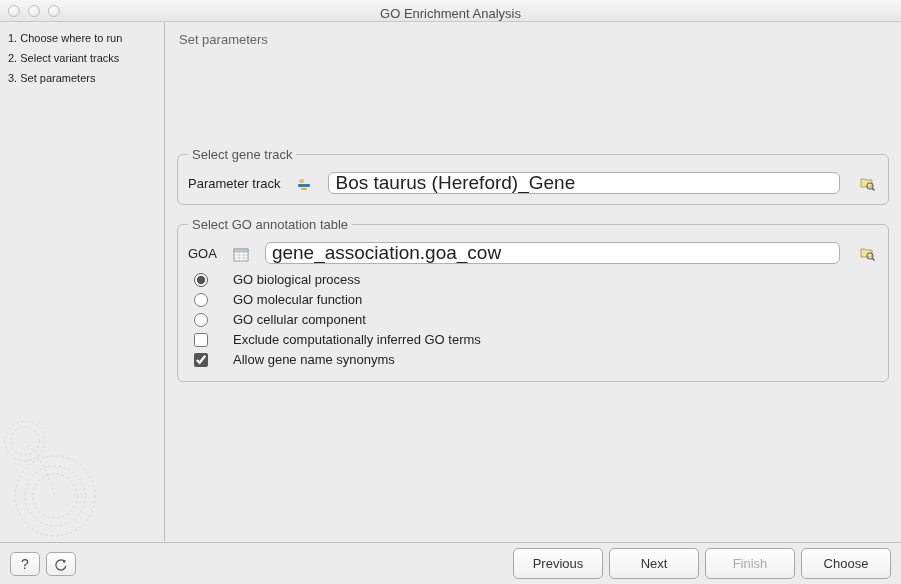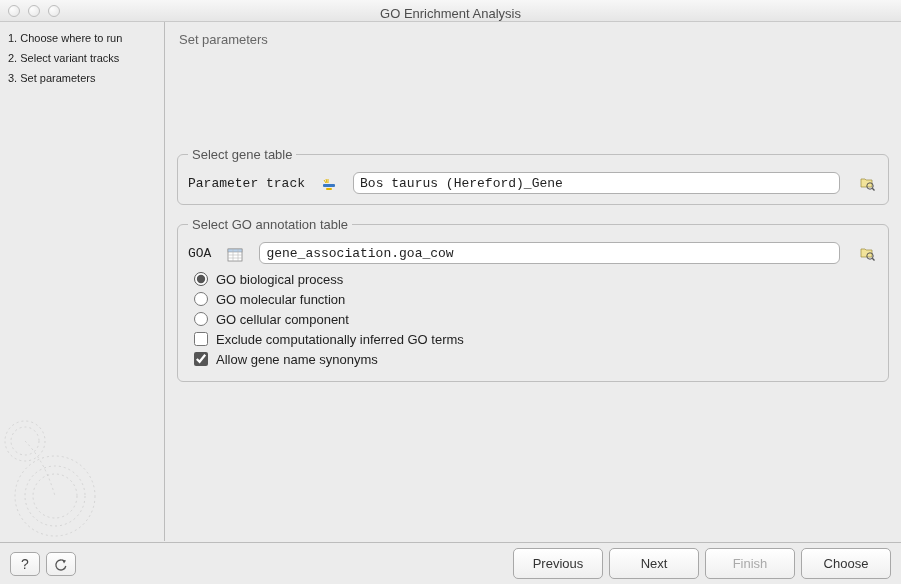--- a/index.html
+++ b/index.html
@@ -75,52 +75,51 @@
     fieldset.group legend {
       padding: 0 4px;
       color: #555;
       font-size: 13px;
     }
     .row {
       display: flex;
       align-items: center;
       gap: 16px;
       margin-bottom: 8px;
-      font-family: Liberation Mono, monospace;
     }
     .row:last-child { margin-bottom: 0; }
     .row-label {
       color: #222;
       white-space: nowrap;
       font-size: 13px;
     }
     .mini-icon {
       width: 16px; height: 12px; position: relative; flex-shrink: 0;
     }
     .mini-icon svg { width: 16px; height: 16px; display:block; }
     .text-input {
       flex: 1;
       height: 22px;
       border: 1px solid #b0b0b0;
       border-radius: 6px;
       background: #fff;
       padding: 2px 6px;
-      font-size: 13px;
+      font-size: 19px;
       color: #222;
       font-family: inherit;
     }
     .browse-btn {
       width: 22px; height: 20px;
       display:flex; align-items:center; justify-content:center;
       cursor: pointer;
     }
     .radio-row, .check-row {
       display: flex;
-      align-items: flex-start;
-      gap: 8px;
+      align-items: center;
+      gap: 25px;
       margin: 5px 0 4px 6px;
     }
     input[type=radio], input[type=checkbox] {
       width: 14px; height: 14px;
       accent-color: #555;
     }
     .option-label { font-size: 13px; }
     .footer {
       position: absolute;
       left: 0; right: 0; bottom: 0;
@@ -194,21 +193,21 @@
         <circle cx="35" cy="60" r="14" stroke-dasharray="2 3"></circle>
         <path d="M35 60 Q 55 80 65 115" stroke-dasharray="2 3"></path>
       </g>
     </svg>
   </div>
 
   <div class="content">
     <div class="content-title">Set parameters</div>
 
     <fieldset class="group">
-      <legend>Select gene table</legend>
+      <legend>Select gene track</legend>
       <div class="row">
         <span class="row-label">Parameter track</span>
         <span class="mini-icon">
           <svg viewBox="0 0 16 16">
             <rect x="2" y="7" width="12" height="3" fill="#3a78c4" rx="1"></rect>
             <rect x="5" y="11" width="6" height="2" fill="#e2b400" rx="1"></rect>
             <path d="M3 3 l2 3 M5 2 l1 4 M7 2 l0 4" stroke="#e2b400" stroke-width="1"></path>
           </svg>
         </span>
         <input class="text-input" type="text" value="Bos taurus (Hereford)_Gene" style="">

